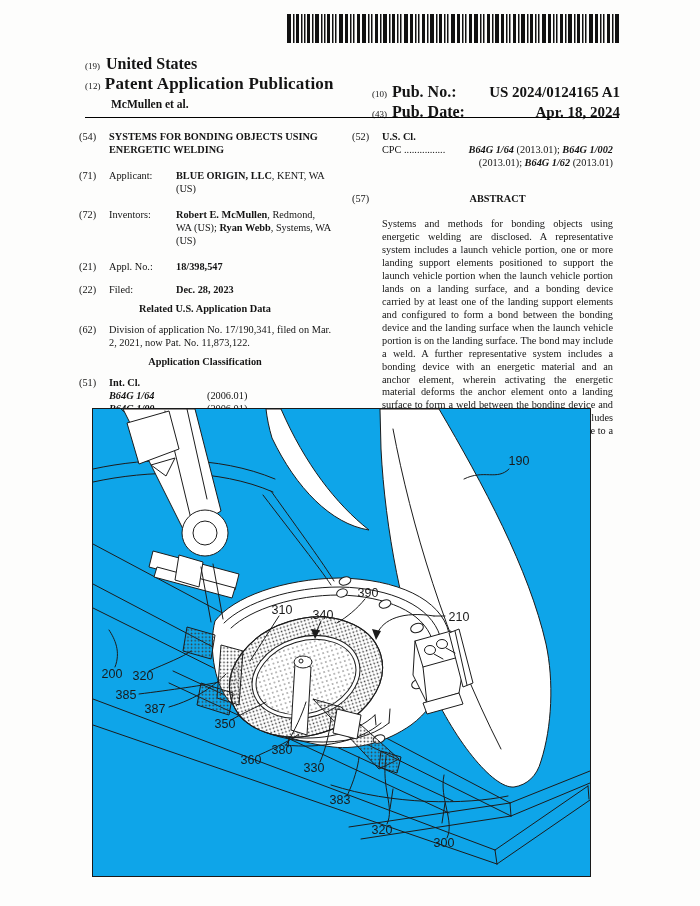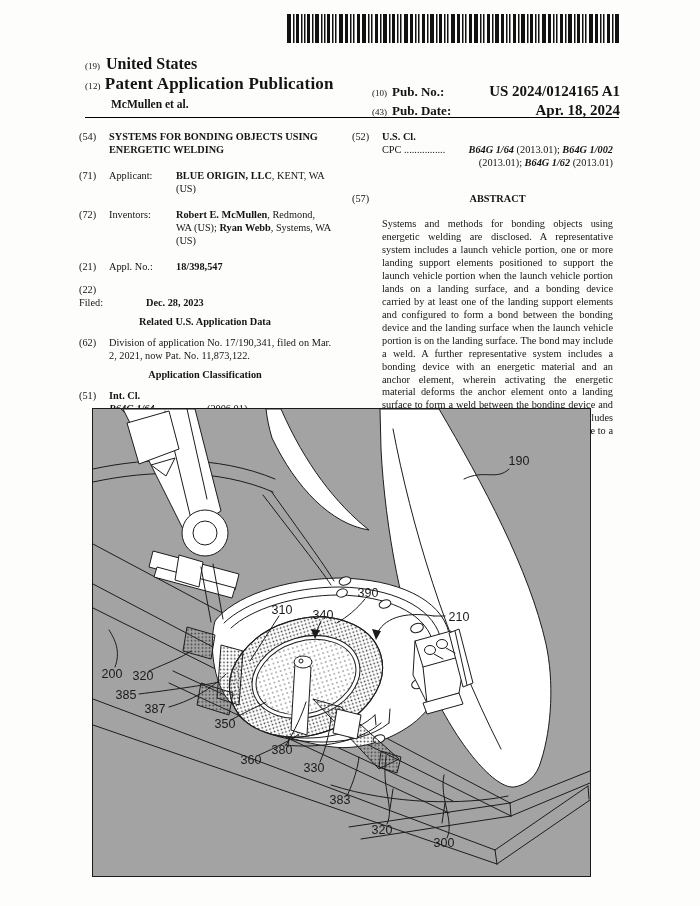--- a/index.html
+++ b/index.html
@@ -16,21 +16,21 @@
   .hdr-left { position:absolute; left:85px; top:55px; }
   .code-sm { font-size:9px; font-weight:normal; }
   .l19 { font-size:16px; font-weight:bold; }
   .l19 .code-sm { margin-right:6px; }
   .l12 { font-size:17px; font-weight:bold; letter-spacing:.2px; margin-top:1px; }
   .l12 .code-sm { margin-right:4px; }
   .authors { font-size:11.5px; font-weight:bold; margin-left:26px; margin-top:4px; }
   .hdr-right { position:absolute; left:372px; top:83px; width:248px; font-weight:bold; }
   .hdr-right .row { display:flex; align-items:baseline; margin-bottom:2px; }
   .hdr-right .code-sm { margin-right:5px; }
-  .hdr-right .lbl { font-size:13px; }
+  .hdr-right .lbl { font-size:16px; }
   .hdr-right .val { margin-left:auto; font-size:15px; }
   .rule { position:absolute; left:85px; top:117px; width:534px; border-top:1.6px solid #000; }
   
   .cols { position:absolute; left:79px; top:131px; width:534px; display:flex; gap:21px;
           font-size:10.3px; line-height:1.26; }
   .col-l { width:252px; } .col-r { width:261px; }
   .entry { display:flex; margin-bottom:8.5px; }
   .entry .ecode { width:30px; flex:none; }
   .entry .ebody { flex:1; }
   .title-text { font-weight:bold; }
@@ -39,21 +39,21 @@
   .sect { text-align:center; font-weight:bold; margin:3px 0 8px 0; }
   .just { text-align:justify; }
   .icl-row { display:flex; } .icl-cls { width:98px; flex:none; } 
   .cpc { text-align:right; } .cpc-head { float:left; }
   .abs-head { position:relative; margin-top:3px; }
   .abs-head .acode { position:absolute; left:-30px; top:0; }
   .abs-head .atitle { text-align:center; font-weight:bold; }
   .abs-text { margin-top:12px; }
   
   .fig { position:absolute; left:92px; top:408px; width:497px; height:467px;
-         border:1.6px solid #1a1a1a; background:#a3a3a3; }
+         border:1.6px solid #1a1a1a; background:#0ea5e9; }
   .fig svg { display:block; width:100%; height:100%; }
   .draw { stroke:#1c1c1c; stroke-width:1; fill:none; stroke-linecap:round; }
   .wfill { fill:#ffffff; stroke:#1c1c1c; stroke-width:1; }
   .reflbl { font-family:"Liberation Sans", sans-serif; font-size:12.5px; fill:#1a1a1a; }
   .ah { fill:#1a1a1a; stroke:none; }
 </style>
 </head>
 <body>
 
 <div class="page">
@@ -120,21 +120,21 @@
       <div class="entry" style="margin-bottom:10px;">
         <span class="ecode">(21)</span>
         <span class="ebody">
           <span class="kv">
             <span class="k">Appl. No.:</span>
             <span class="v b">18/398,547</span>
           </span>
         </span>
       </div>
 
-      <div class="entry" style="margin-bottom:6px;flex-direction:column;">
+      <div class="entry" style="margin-bottom:6px;">
         <span class="ecode">(22)</span>
         <span class="ebody">
           <span class="kv">
             <span class="k">Filed:</span>
             <span class="v b">Dec. 28, 2023</span>
           </span>
         </span>
       </div>
 
       <div class="sect">Related U.S. Application Data</div>

